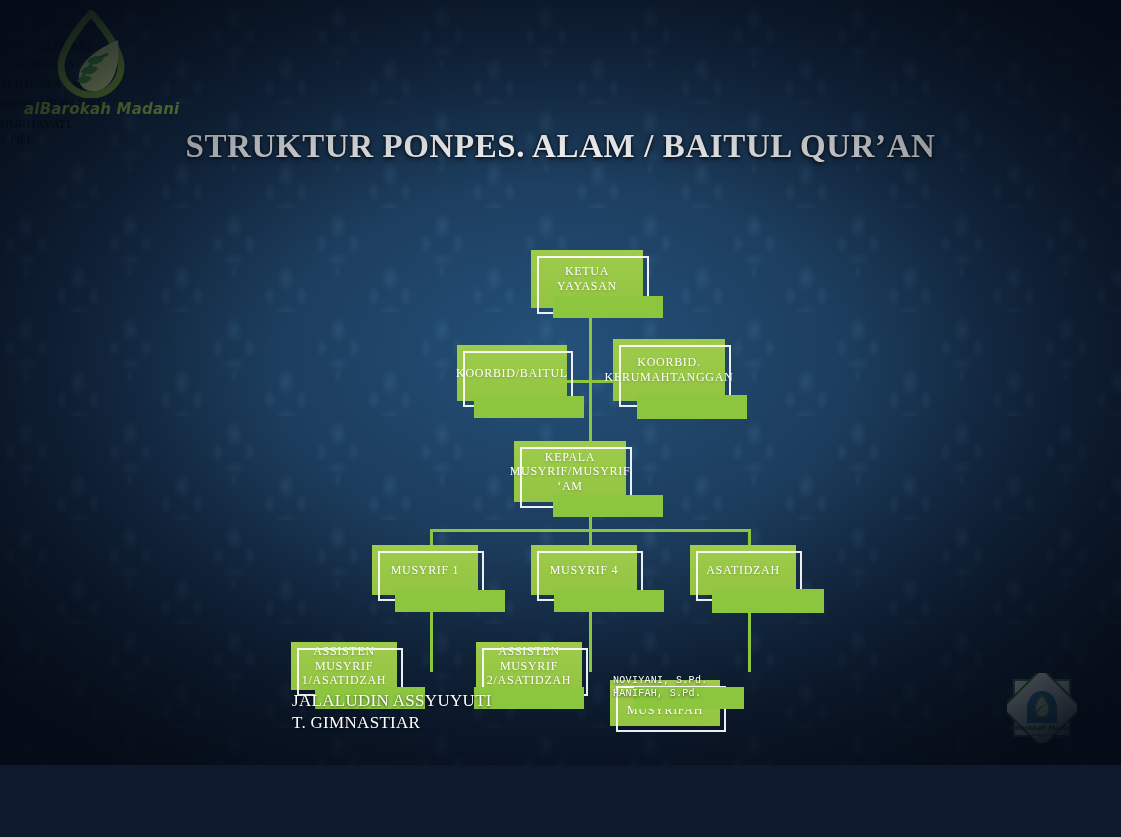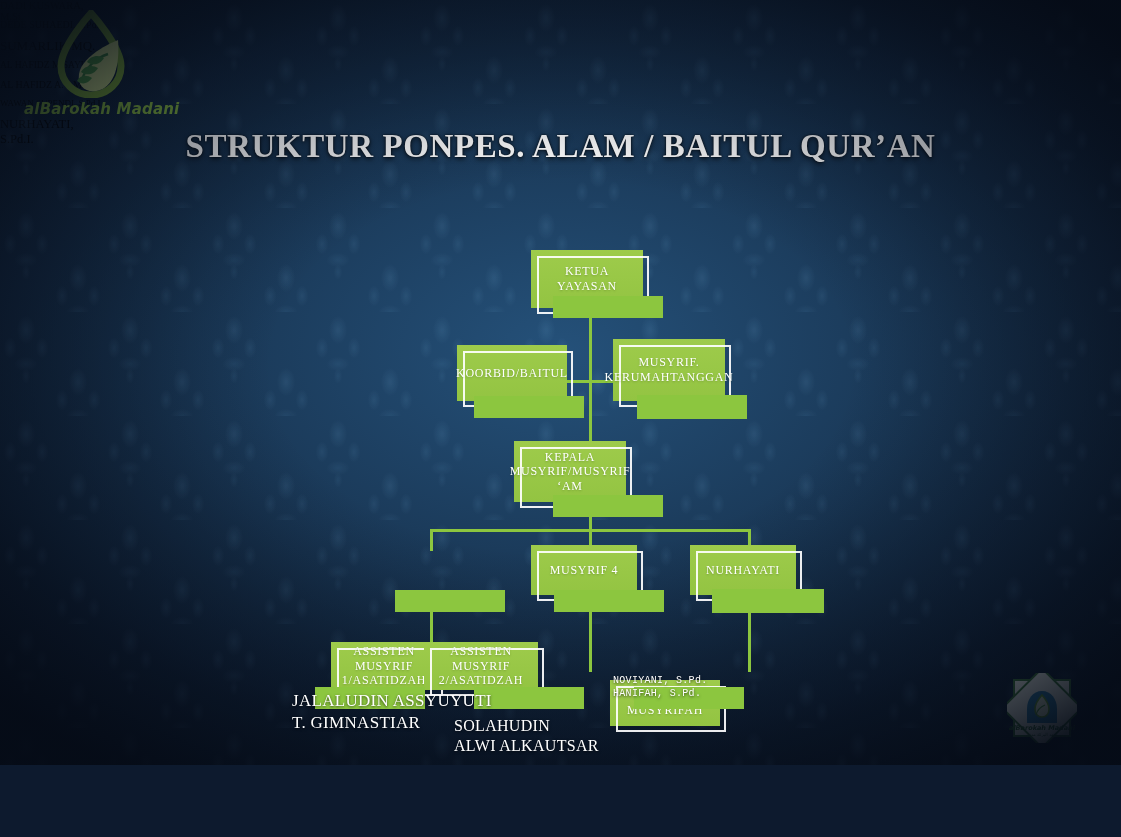--- a/index.html
+++ b/index.html
@@ -150,73 +150,78 @@
     <div class="label">KOORBID/BAITUL</div>
   </div>
   <div class="plate-pad" style="left:474px;top:396px;width:110px;height:22px;"></div>
   <div class="plate" style="left:478px;top:398px;width:108px;height:19px;font-size:10px;">
     <span>DEDE SUHAEDI, S.Pd.I</span>
   </div>
 
   <div class="node" style="left:619px;top:345px;width:112px;height:62px;">
     <div class="fill"></div>
     <div class="frame"></div>
-    <div class="label">MUSYRIF. KERUMAHTANGGAN</div>
+    <div class="label">KOORBID. KERUMAHTANGGAN</div>
   </div>
   <div class="plate-pad" style="left:637px;top:395px;width:110px;height:24px;"></div>
   <div class="plate" style="left:641px;top:396px;width:108px;height:22px;font-size:13px;">
     <span>SUMARLIK MQ.</span>
   </div>
 
   <div class="node" style="left:520px;top:447px;width:112px;height:61px;">
     <div class="fill"></div>
     <div class="frame"></div>
     <div class="label">KEPALA MUSYRIF/MUSYRIF ‘AM</div>
   </div>
   <div class="plate-pad" style="left:553px;top:495px;width:110px;height:22px;"></div>
   <div class="plate" style="left:557px;top:496px;width:108px;height:19px;font-size:9.5px;">
     <span>AL HAFIDZ M.SAYUTI R.</span>
   </div>
 
+  <div class="node" style="left:378px;top:551px;width:106px;height:50px;">
+    <div class="fill"></div>
+    <div class="frame"></div>
+    <div class="label">MUSYRIF 1</div>
+  </div>
   <div class="plate-pad" style="left:395px;top:590px;width:110px;height:22px;"></div>
   <div class="plate" style="left:398px;top:592px;width:108px;height:19px;font-size:10px;">
     <span>AL HAFIDZ A. AMSORI</span>
   </div>
 
   <div class="node" style="left:537px;top:551px;width:106px;height:50px;">
     <div class="fill"></div>
     <div class="frame"></div>
     <div class="label">MUSYRIF 4</div>
   </div>
   <div class="plate-pad" style="left:554px;top:590px;width:110px;height:22px;"></div>
   <div class="plate" style="left:557px;top:592px;width:108px;height:19px;font-size:9px;">
     <span>WAWAN SUPENDI, S.Pd.I</span>
   </div>
 
   <div class="node" style="left:696px;top:551px;width:106px;height:50px;">
     <div class="fill"></div>
     <div class="frame"></div>
-    <div class="label">NURHAYATI</div>
+    <div class="label">ASATIDZAH</div>
   </div>
   <div class="plate-pad" style="left:712px;top:589px;width:112px;height:24px;"></div>
   <div class="plate" style="left:715px;top:590px;width:110px;height:22px;font-size:12.5px;">
     <span>NURHAYATI, S.Pd.I.</span>
   </div>
 
-  <div class="node" style="left:297px;top:648px;width:106px;height:48px;margin-left:40px;">
+  <div class="node" style="left:297px;top:648px;width:106px;height:48px;">
     <div class="fill"></div>
     <div class="frame"></div>
     <div class="label">ASSISTEN MUSYRIF 1/ASATIDZAH</div>
   </div>
   <div class="plate-pad" style="left:315px;top:687px;width:110px;height:22px;"></div>
   <div class="plate" style="left:318px;top:688px;width:108px;height:19px;font-size:10px;">
     <span></span>
   </div>
 
-  <div class="node" style="left:430px;top:648px;width:106px;height:48px;padding-left:8px;">
+  <div class="node" style="left:482px;top:648px;width:106px;height:48px;">
     <div class="fill"></div>
     <div class="frame"></div>
     <div class="label">ASSISTEN MUSYRIF 2/ASATIDZAH</div>
   </div>
   <div class="plate-pad" style="left:474px;top:687px;width:110px;height:22px;"></div>
   <div class="plate" style="left:477px;top:688px;width:108px;height:19px;font-size:10px;">
     <span></span>
   </div>
 
   <div class="node" style="left:616px;top:686px;width:110px;height:46px;">
@@ -224,22 +229,20 @@
     <div class="frame"></div>
     <div class="label">ASSISTEN MUSYRIFAH</div>
   </div>
   <div class="plate-pad" style="left:634px;top:687px;width:110px;height:22px;"></div>
   <div class="plate" style="left:637px;top:688px;width:108px;height:19px;font-size:10px;">
     <span></span>
   </div>
 
   <div class="namelist" style="left:292px;top:690px;font-size:17px;">JALALUDIN ASSYUYUTI
 T. GIMNASTIAR</div>
-  <div class="namelist" style="left:454px;top:716px;font-size:16px;">SOLAHUDIN
-ALWI ALKAUTSAR</div>
   <div class="namelist" style="left:613px;top:675px;font-size:10px;font-family:Liberation Mono, monospace;">NOVIYANI, S.Pd.
 HANIFAH, S.Pd.</div>
 
   <div id="badge">
     <svg width="70" height="70" viewBox="0 0 70 70">
       <g transform="translate(35,35)">
         <rect x="-28" y="-28" width="56" height="56" fill="#f3f6ee" stroke="#3f7d3a" stroke-width="2"></rect>
         <rect x="-28" y="-28" width="56" height="56" fill="#f3f6ee" stroke="#3f7d3a" stroke-width="2" transform="rotate(45)"></rect>
       </g>
       <path d="M35 18 C26 18 20 26 20 36 L20 50 L50 50 L50 36 C50 26 44 18 35 18 Z" fill="#2f83b4"></path>

